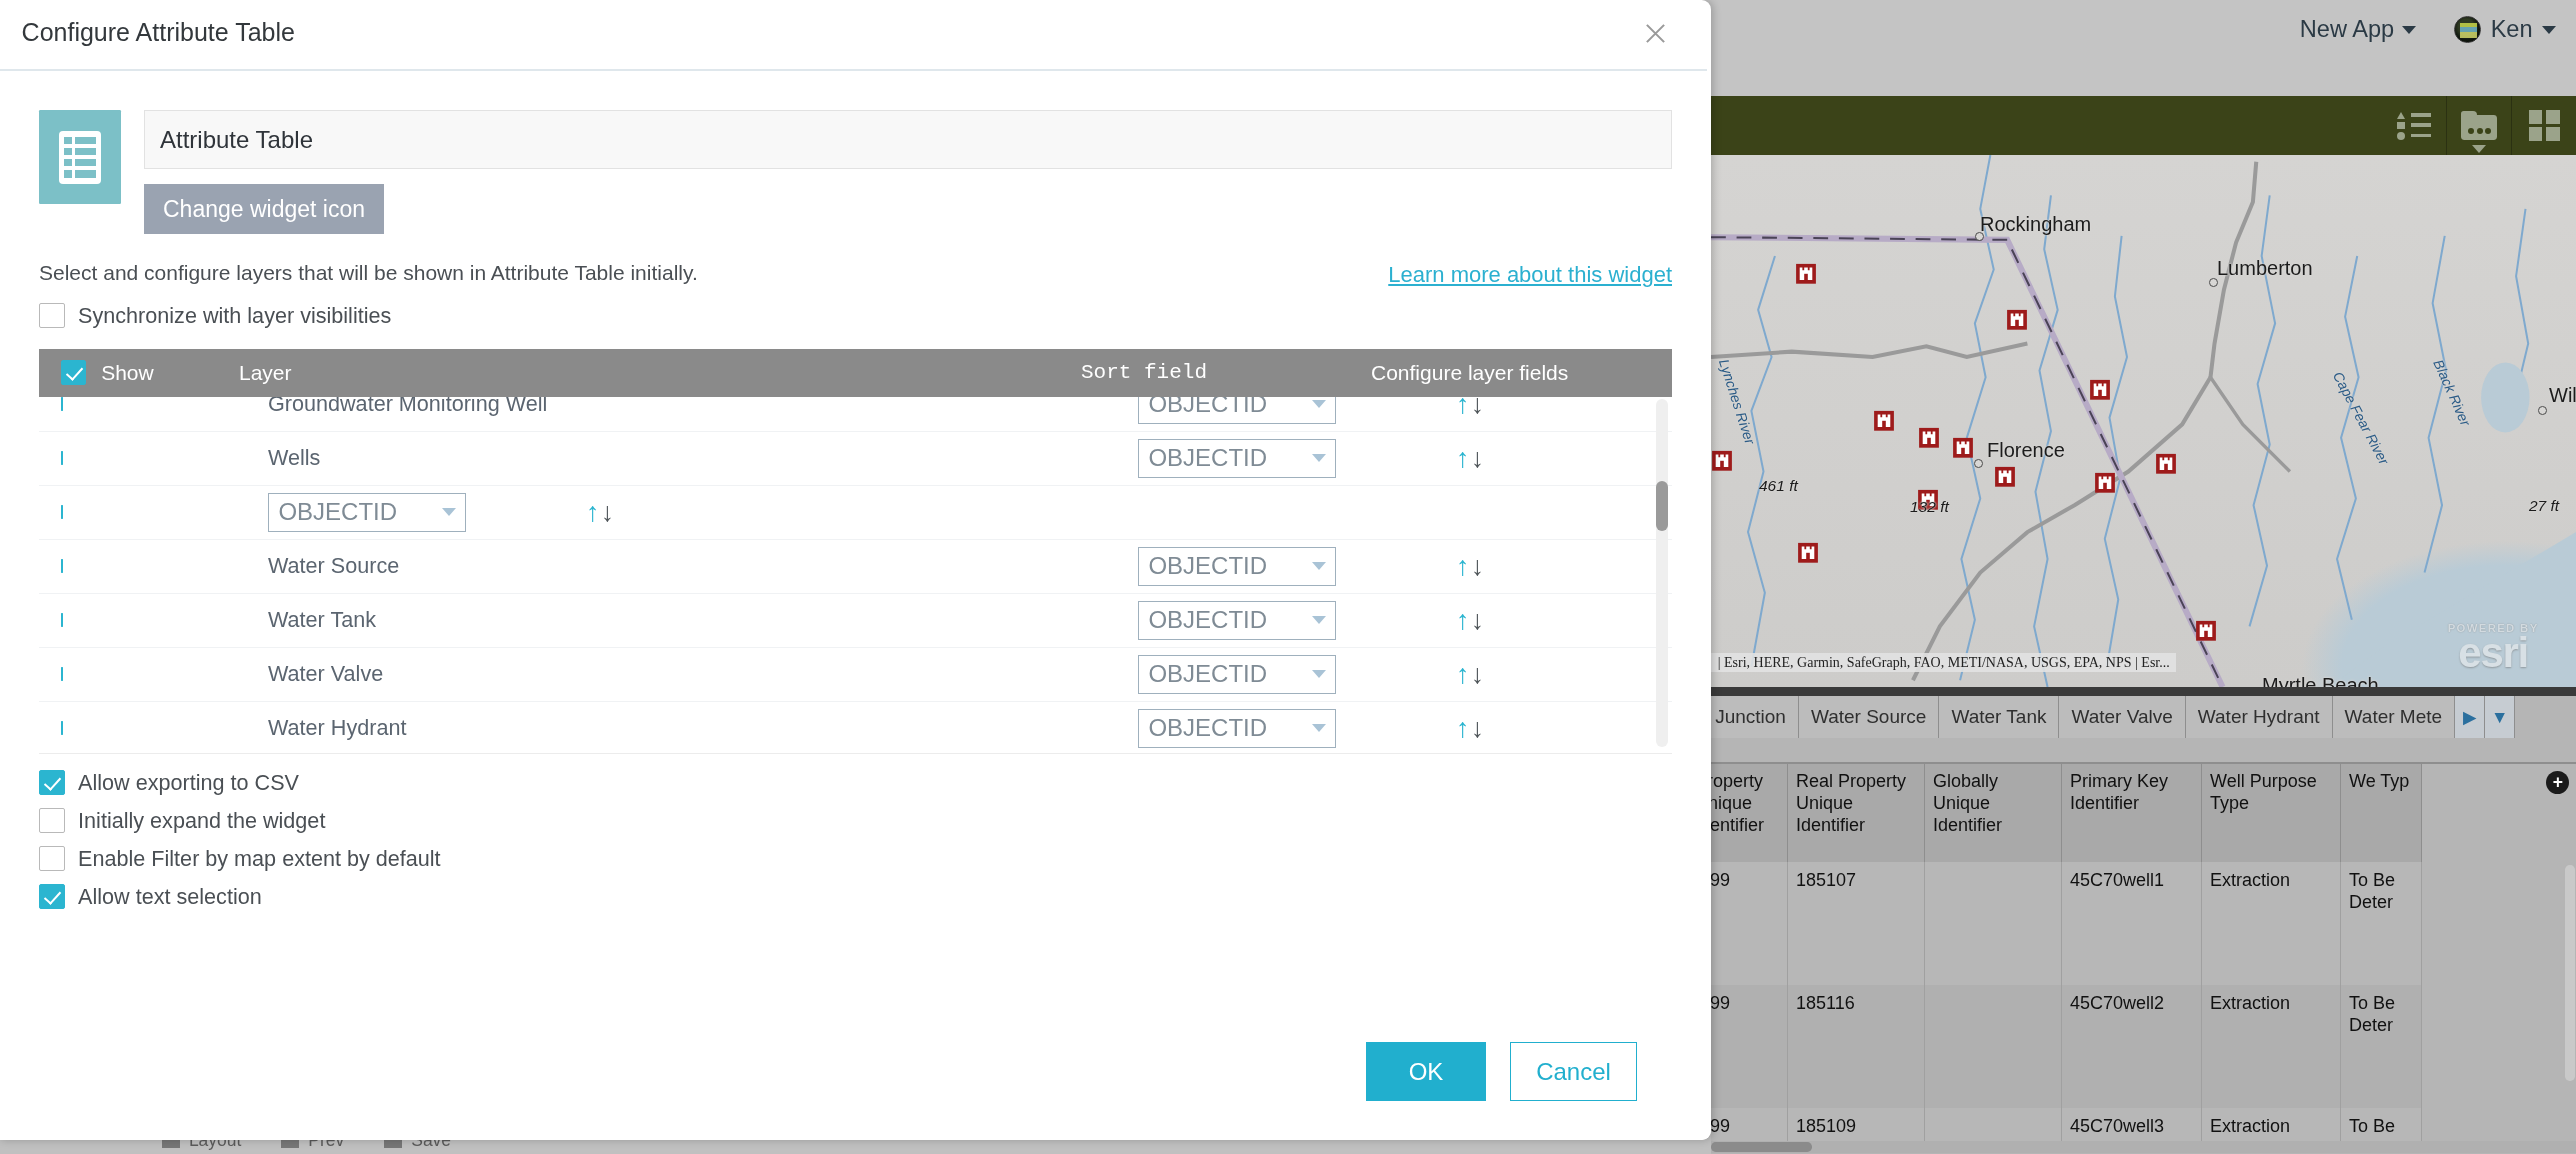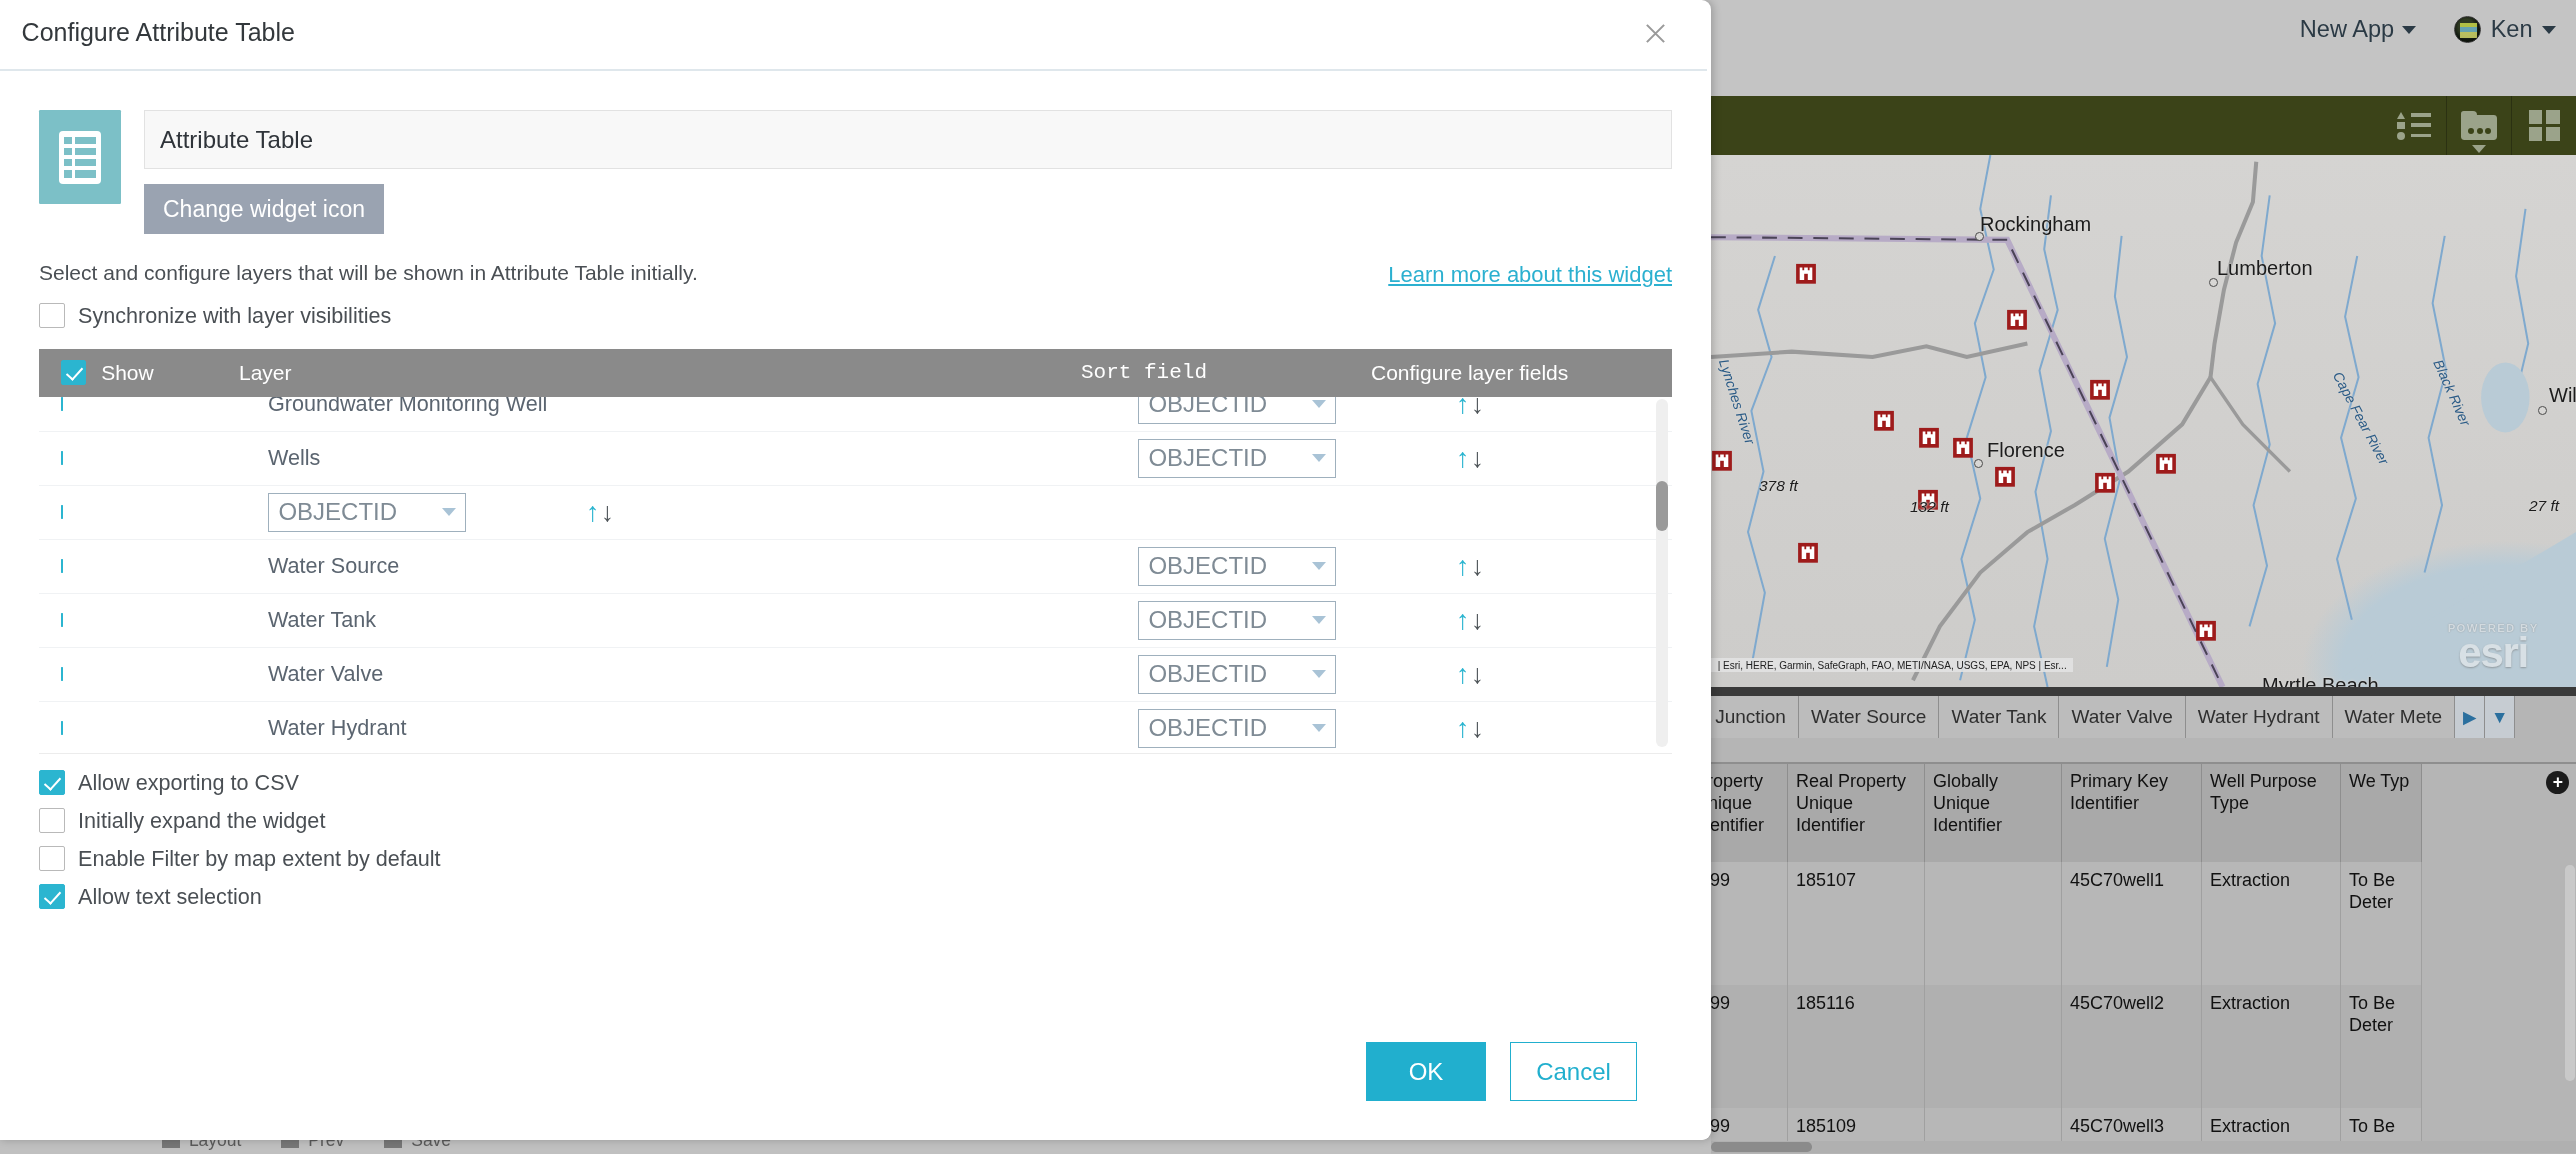--- a/index.html
+++ b/index.html
@@ -98,21 +98,21 @@
   .mlabel { position: absolute; color: #1c1c1c; font-size: 20px; white-space: nowrap;
     text-shadow: 0 0 2.7px #d8d7d5, 0 0 2px #d8d7d5; }
   .mlabel.river { color: #2b5b86; font-style: italic; font-size: 14px; }
   .mlabel.elev { color: #1c1c1c; font-style: italic; font-size: 15.5px; }
   .citydot { position: absolute; width: 8.8px; height: 8.8px; border-radius: 50%;
     border: 1.3px solid #4a4a4a; background: #d8d7d5; }
   .castle { position: absolute; width: 22px; height: 21.6px; }
   .castle svg { width: 100%; height: 100%; display: block; }
   #attribution {
     position: absolute; left: 0; bottom: 15px; background: rgba(227,227,227,.88);
-    color: #222; font-size: 10px; padding: 1.3px 6.7px; white-space: nowrap;
+    color: #222; font-size: 14px; padding: 1.3px 6.7px; white-space: nowrap; font-family: Liberation Serif, serif;
   }
   #esri-logo {
     position: absolute; right: 5.4px; bottom: 6.7px; width: 155px; height: 58px;
     opacity: .55; color: #fff; text-align: center; pointer-events: none;
   }
   #esri-logo .pb { font-size: 11.4px; letter-spacing: 1.3px; color: #e9e9e9; font-weight: bold;
     text-shadow: 0 0 1.3px #555; }
   #esri-logo .ez { font-size: 42px; font-weight: bold; line-height: .9; color: #f2f2f2;
     text-shadow: 0 0.7px 2px #6c6c6c; letter-spacing: -1.3px; }
 
@@ -474,21 +474,21 @@
       </div>
 
     <div class="mlabel" style="left:269px; top:58px;">Rockingham</div>
     <div class="mlabel" style="left:506px; top:102px;">Lumberton</div>
     <div class="mlabel" style="left:276px; top:284px;">Florence</div>
     <div class="mlabel" style="left:551px; top:519px;">Myrtle Beach</div>
     <div class="mlabel" style="left:838px; top:229px;">Wilm</div>
     <div class="mlabel river" style="left:20px; top:202px; transform:rotate(72deg); transform-origin:left top;">Lynches River</div>
     <div class="mlabel river" style="left:633px; top:214px; transform:rotate(62deg); transform-origin:left top;">Cape Fear River</div>
     <div class="mlabel river" style="left:734px; top:202px; transform:rotate(66deg); transform-origin:left top;">Black River</div>
-    <div class="mlabel elev" style="left:48px; top:322px;">378 ft</div>
+    <div class="mlabel elev" style="left:48px; top:322px;">461 ft</div>
     <div class="mlabel elev" style="left:199px; top:343px;">132 ft</div>
     <div class="mlabel elev" style="left:818px; top:342px;">27 ft</div>
 
     <div id="attribution">| Esri, HERE, Garmin, SafeGraph, FAO, METI/NASA, USGS, EPA, NPS | Esr...</div>
     <div id="esri-logo">
       <div class="pb">POWERED BY</div>
       <div class="ez">esri</div>
     </div>
   </div>
 

